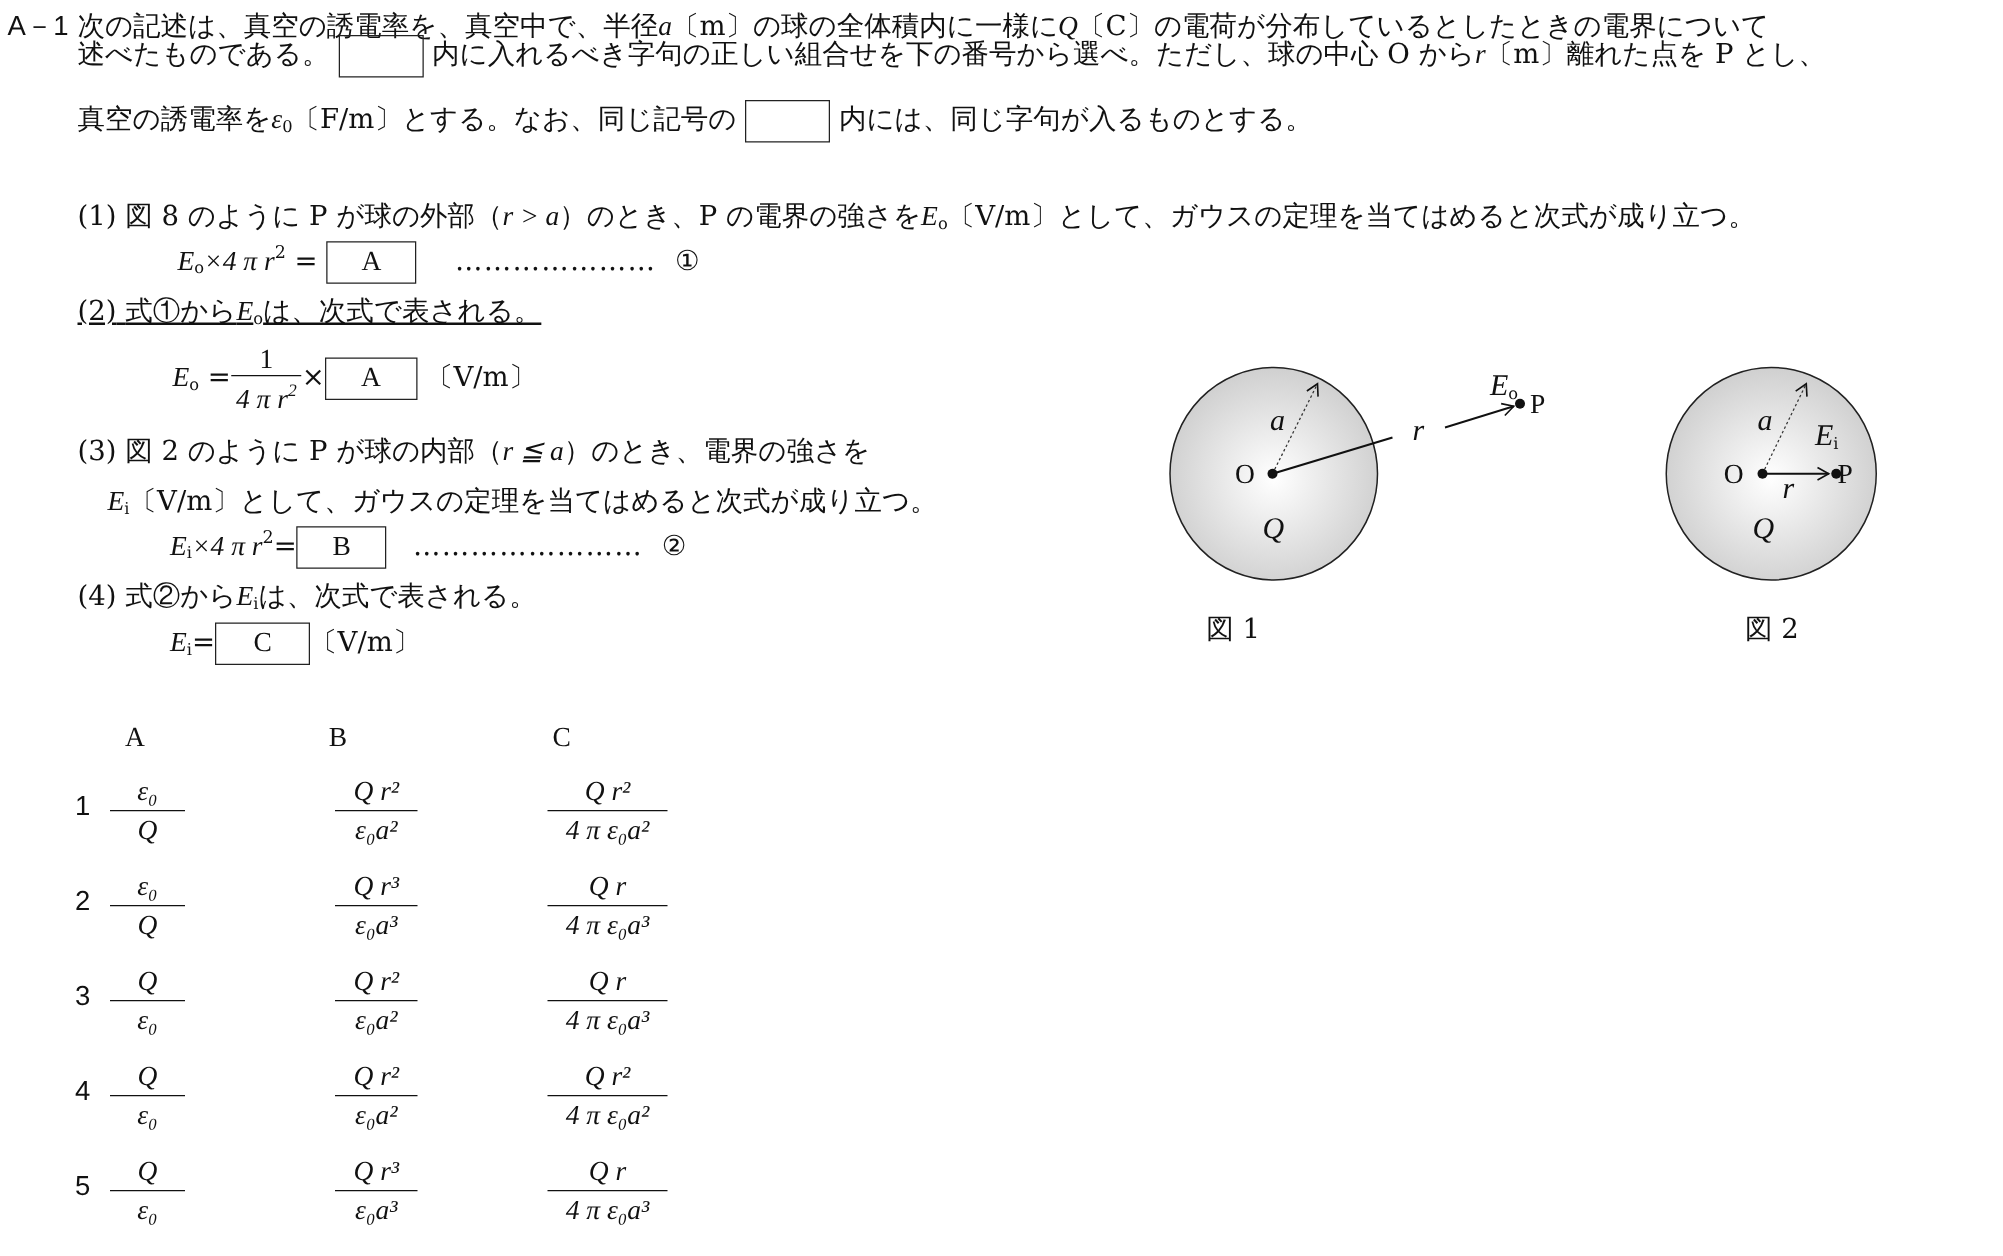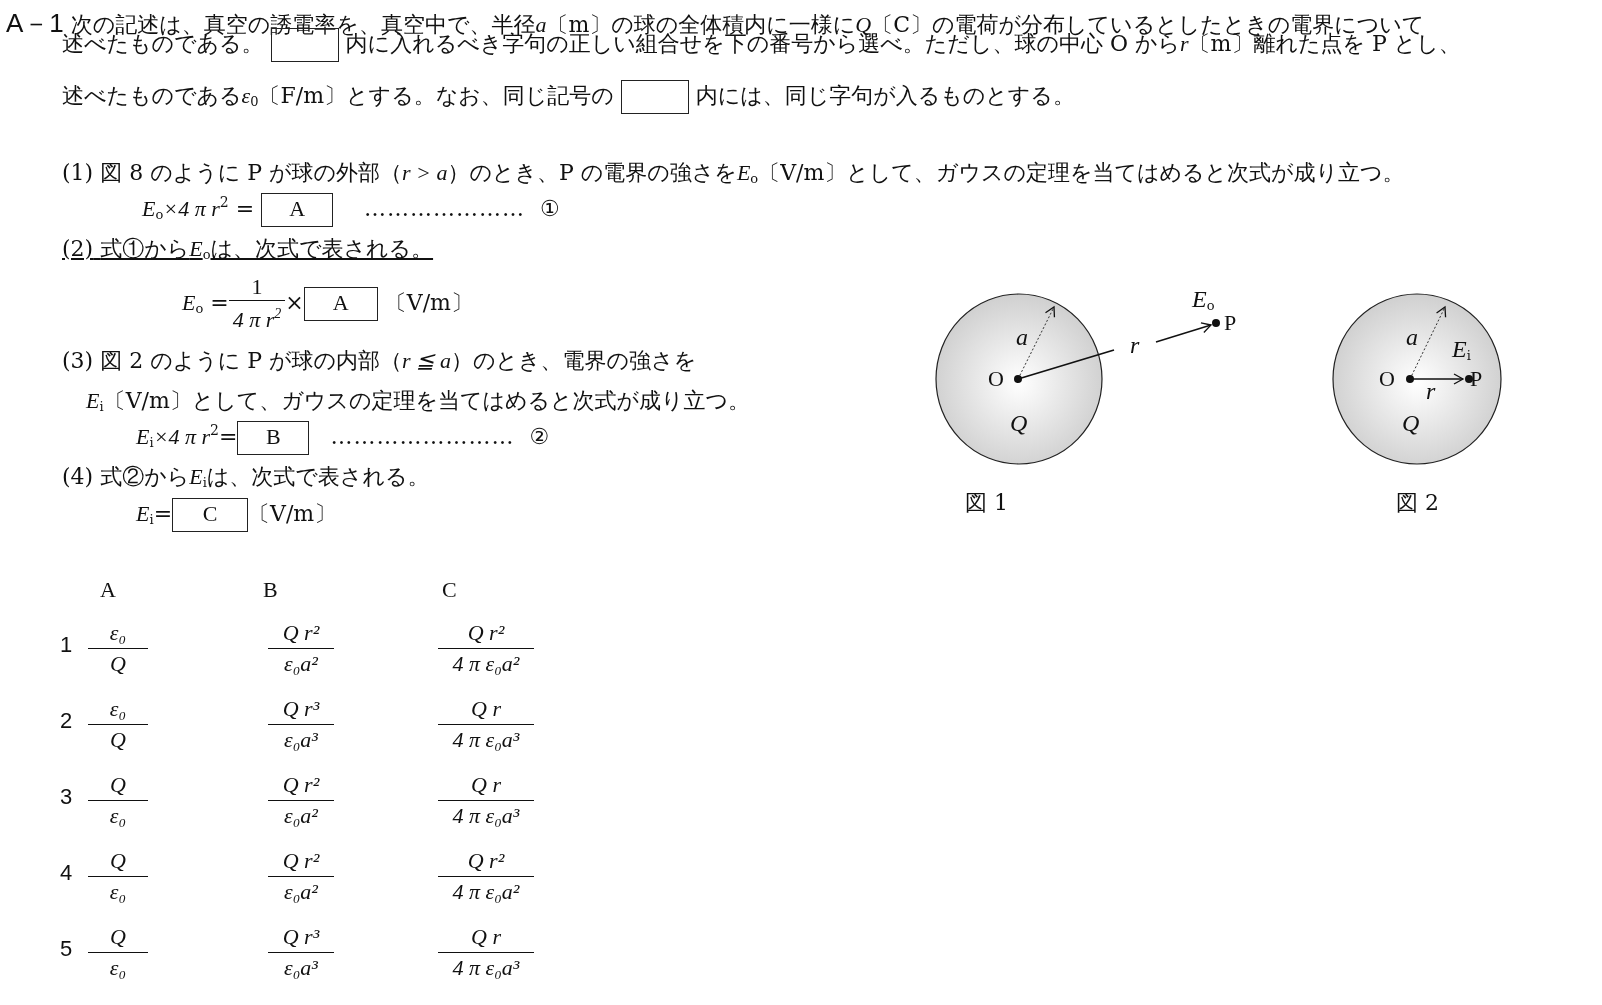--- a/index.html
+++ b/index.html
@@ -1,19 +1,19 @@
 <!DOCTYPE html>
 <html><head>
 <meta charset="utf-8">
 <style>
   html, body { margin:0; padding:0; background:#ffffff; }
   body { width:1602px; height:1005px; position:relative; overflow:hidden;
          font-family:"DejaVu Serif", "Liberation Serif", serif; color:#111; font-size:22px; }
   .abs { position:absolute; white-space:nowrap; }
-  .qnum { font-family:"Liberation Sans", "DejaVu Sans", sans-serif; font-size:26px; }
+  .qnum { font-family:"Liberation Sans", "DejaVu Sans", sans-serif; font-size:22px; }
   .it { font-style:italic; font-family:"Liberation Serif", serif; }
   .sub { font-size:13px; vertical-align:-3px; }
   .sup { font-size:14px; vertical-align:9px; }
   .blank { display:inline-block; border:1.5px solid #222; vertical-align:middle; text-align:center;
            font-family:"Liberation Serif", serif; font-size:22px; line-height:30px; height:32px; }
   .frac { display:inline-flex; flex-direction:column; align-items:center; vertical-align:middle;
           font-family:"Liberation Serif", serif; font-size:22px; }
   .frac .num { padding:0 4px; line-height:26px; }
   .frac .den { padding:0 4px; line-height:26px; border-top:1.6px solid #111; }
   .opt-frac .num, .opt-frac .den { line-height:30px; }
@@ -28,42 +28,42 @@
 <div class="abs line" style="left:6px; top:6px;">
   <span class="qnum">A－1</span>
   <span>次の記述は、真空の誘電率を、真空中で、半径</span><span class="it">a</span><span>〔m〕の球の全体積内に一様に</span><span class="it">Q</span><span>〔C〕の電荷が分布しているとしたときの電界について</span>
 </div>
 <div class="abs line" style="left:62px; top:28px;">
   <span>述べたものである。</span>
   <span class="blank" style="width:66px;"></span>
   <span>内に入れるべき字句の正しい組合せを下の番号から選べ。ただし、球の中心 O から</span><span class="it">r</span><span>〔m〕離れた点を P とし、</span>
 </div>
 <div class="abs line" style="left:62px; top:80px;">
-  <span>述べたものである</span><span class="it">ε</span><span class="sub">0</span><span>〔F/m〕とする。なお、同じ記号の</span>
+  <span>真空の誘電率を</span><span class="it">ε</span><span class="sub">0</span><span>〔F/m〕とする。なお、同じ記号の</span>
   <span class="blank" style="width:66px;"></span>
   <span>内には、同じ字句が入るものとする。</span>
 </div>
 
 <div class="abs line" style="left:62px; top:158px;">
   <span>(1)</span>
   <span>図 8 のように P が球の外部（</span><span class="it">r &gt; a</span><span>）のとき、P の電界の強さを</span><span class="it">E</span><span class="sub">o</span><span>〔V/m〕として、ガウスの定理を当てはめると次式が成り立つ。</span>
 </div>
 <div class="abs line" style="left:142px; top:193px;">
   <span class="it">E</span><span class="sub">o</span><span class="it">×4 π r</span><span class="sup">2</span>
   <span>=</span>
   <span class="blank" style="width:70px;">A</span>
   <span style="margin-left:24px; letter-spacing:1px;">…………………</span>
   <span style="margin-left:8px;">①</span>
 </div>
 
 <div class="abs line" style="left:62px; top:234px;text-decoration:underline;">
   <span>(2)</span>
   <span>式①から</span><span class="it">E</span><span class="sub">o</span><span>は、次式で表される。</span>
 </div>
-<div class="abs line" style="left:138px; top:274px;margin-left:44px;">
+<div class="abs line" style="left:138px; top:274px;">
   <span class="it">E</span><span class="sub">o</span>
   <span>=</span><span class="frac">
       <span class="num">1</span>
       <span class="den it"><span>4 π r</span><span class="sup">2</span></span>
     </span><span>×</span><span class="blank" style="width:72px;">A</span>
   <span>〔V/m〕</span>
 </div>
 
 <div class="abs line" style="left:62px; top:346px;">
   <span>(3)</span>
@@ -112,21 +112,21 @@
     <line x1="490" y1="109" x2="543" y2="109" stroke="#111" stroke-width="1.5" marker-end="url(#arrowOpen)"></line>
     <circle cx="490" cy="109" r="4" fill="#111"></circle>
     <circle cx="549" cy="109" r="4" fill="#111"></circle>
   </g>
 </svg>
 
 <div class="abs" style="left:988px; top:366px; font-size:22px; font-family:'Liberation Serif',serif;">O</div>
 <div class="abs it" style="left:1016px; top:324px; font-size:24px;">a</div>
 <div class="abs it" style="left:1010px; top:410px; font-size:24px;">Q</div>
 <div class="abs it" style="left:1130px; top:332px; font-size:24px;">r</div>
-<div class="abs" style="left:1192px; top:286px;"><span class="it" style="font-size:24px;">E</span><span class="sub">o</span></div>
+<div class="abs" style="left:1192px; top:296px;"><span class="it" style="font-size:24px;">E</span><span class="sub">o</span></div>
 <div class="abs" style="left:1224px; top:310px; font-size:22px; font-family:'Liberation Serif',serif;">P</div>
 <div class="abs" style="left:965px; top:488px; font-size:22px;">図 1</div>
 
 <div class="abs" style="left:1379px; top:366px; font-size:22px; font-family:'Liberation Serif',serif;">O</div>
 <div class="abs it" style="left:1406px; top:324px; font-size:24px;">a</div>
 <div class="abs it" style="left:1402px; top:410px; font-size:24px;">Q</div>
 <div class="abs it" style="left:1426px; top:378px; font-size:24px;">r</div>
 <div class="abs" style="left:1452px; top:336px;"><span class="it" style="font-size:24px;">E</span><span class="sub">i</span></div>
 <div class="abs" style="left:1470px; top:366px; font-size:22px; font-family:'Liberation Serif',serif;">P</div>
 <div class="abs" style="left:1396px; top:488px; font-size:22px;">図 2</div>

